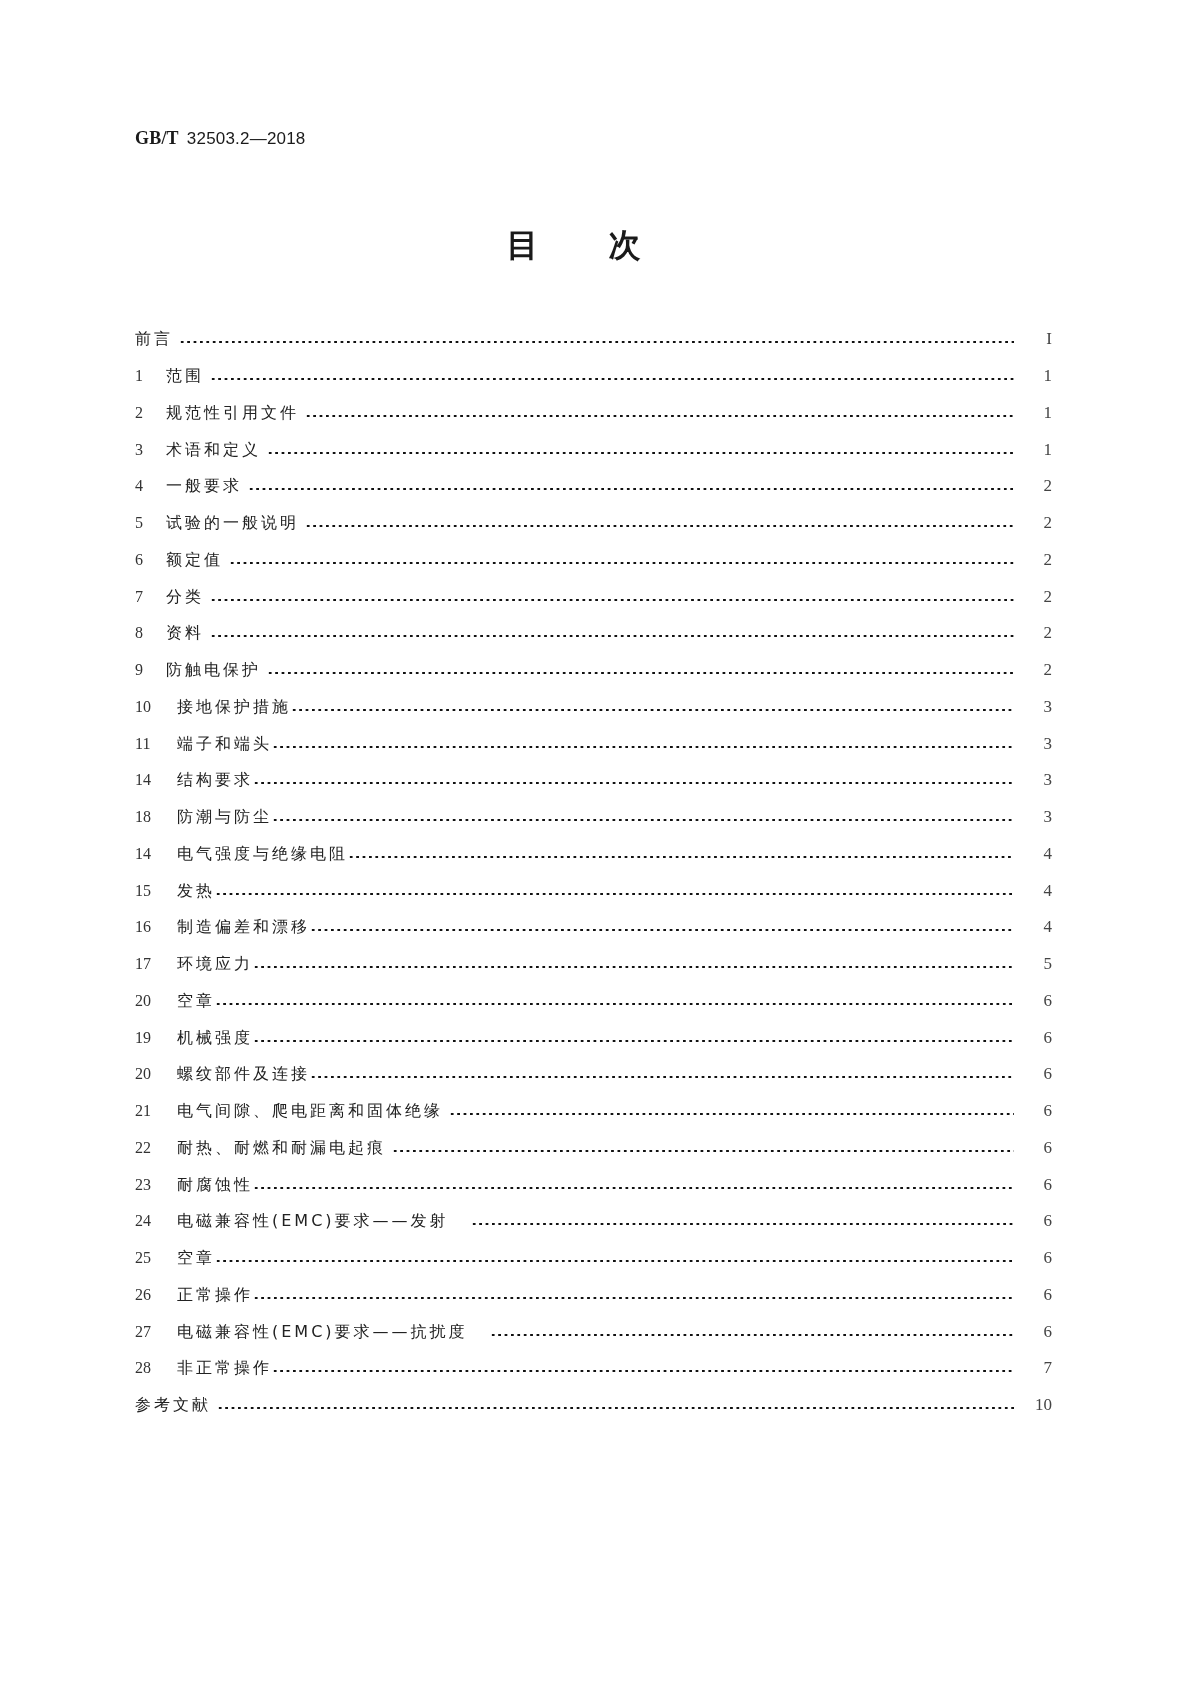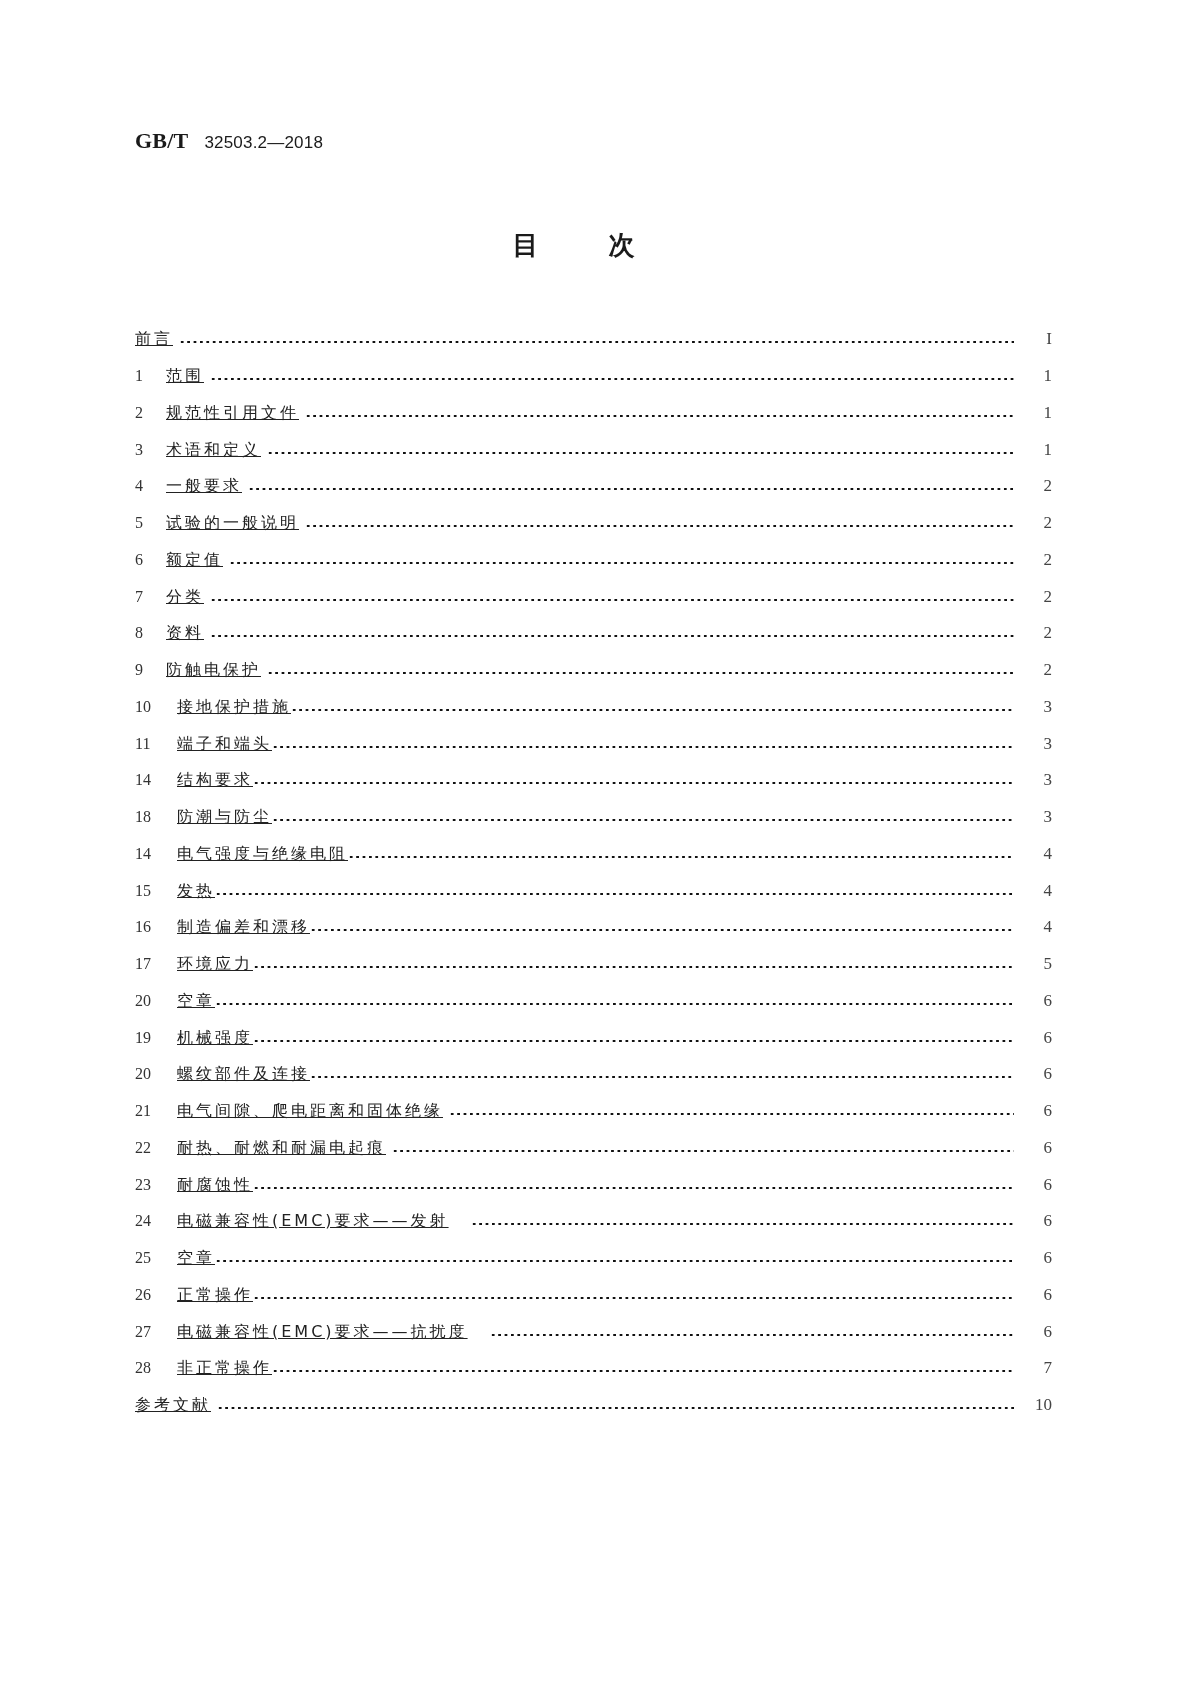--- a/index.html
+++ b/index.html
@@ -5,38 +5,38 @@
     html, body { margin: 0; padding: 0; background: #ffffff; }
     body {
       width: 1191px; height: 1684px; position: relative; overflow: hidden;
       color: #1a1a1a;
       font-family: "DejaVu Serif", "Liberation Serif", serif;
     }
     .header {
       position: absolute; left: 135px; top: 128px;
       font-size: 17px; white-space: nowrap; letter-spacing: 0.2px;
     }
-    .header .code-prefix { font-family: "Liberation Serif", "DejaVu Serif", serif; font-weight: bold; font-size: 22px; }
-    .header .code-number { font-family: "Liberation Sans", "DejaVu Sans", sans-serif; margin-left: 16px; }
+    .header .code-prefix { font-family: "Liberation Serif", "DejaVu Serif", serif; font-weight: bold; font-size: 18px; }
+    .header .code-number { font-family: "Liberation Sans", "DejaVu Sans", sans-serif; margin-left: 8px; }
     .title {
       position: absolute; left: 0; width: 1147px; top: 230px;
       text-align: center; font-family: "DejaVu Sans", "Liberation Sans", sans-serif;
-      font-weight: bold; font-size: 26px; line-height: 30px;
+      font-weight: bold; font-size: 32px; line-height: 30px;
     }
     .title span { display: inline-block; }
     .title .gap { width: 70px; }
     .toc { position: absolute; left: 135px; top: 321px; width: 920px; }
     .row {
       height: 36.76px; display: flex; align-items: center;
       font-size: 16px; line-height: 20px; white-space: nowrap;
     }
     .num { display: inline-block; font-family: "Liberation Serif", "DejaVu Serif", serif; color: #333; }
     .num.single { width: 31px; }
     .num.double { width: 42px; }
-    .label { font-family: "DejaVu Sans", "Liberation Sans", sans-serif; letter-spacing: 3px; color: #222; text-decoration: underline; }
+    .label { font-family: "DejaVu Sans", "Liberation Sans", sans-serif; letter-spacing: 3px; color: #222; }
     .dots {
       flex: 1; height: 4px; margin: 6px 8px 0 6px;
       background-image: radial-gradient(circle, #111 1.1px, transparent 1.3px);
       background-size: 6.4px 4px; background-repeat: repeat-x; background-position: left center;
     }
     .dots.tight { margin-left: 0; }
     .page {
       display: inline-block; width: 30px; text-align: right;
       font-family: "Liberation Serif", "DejaVu Serif", serif; color: #444; font-size: 17px;
       margin-right: 3px;

